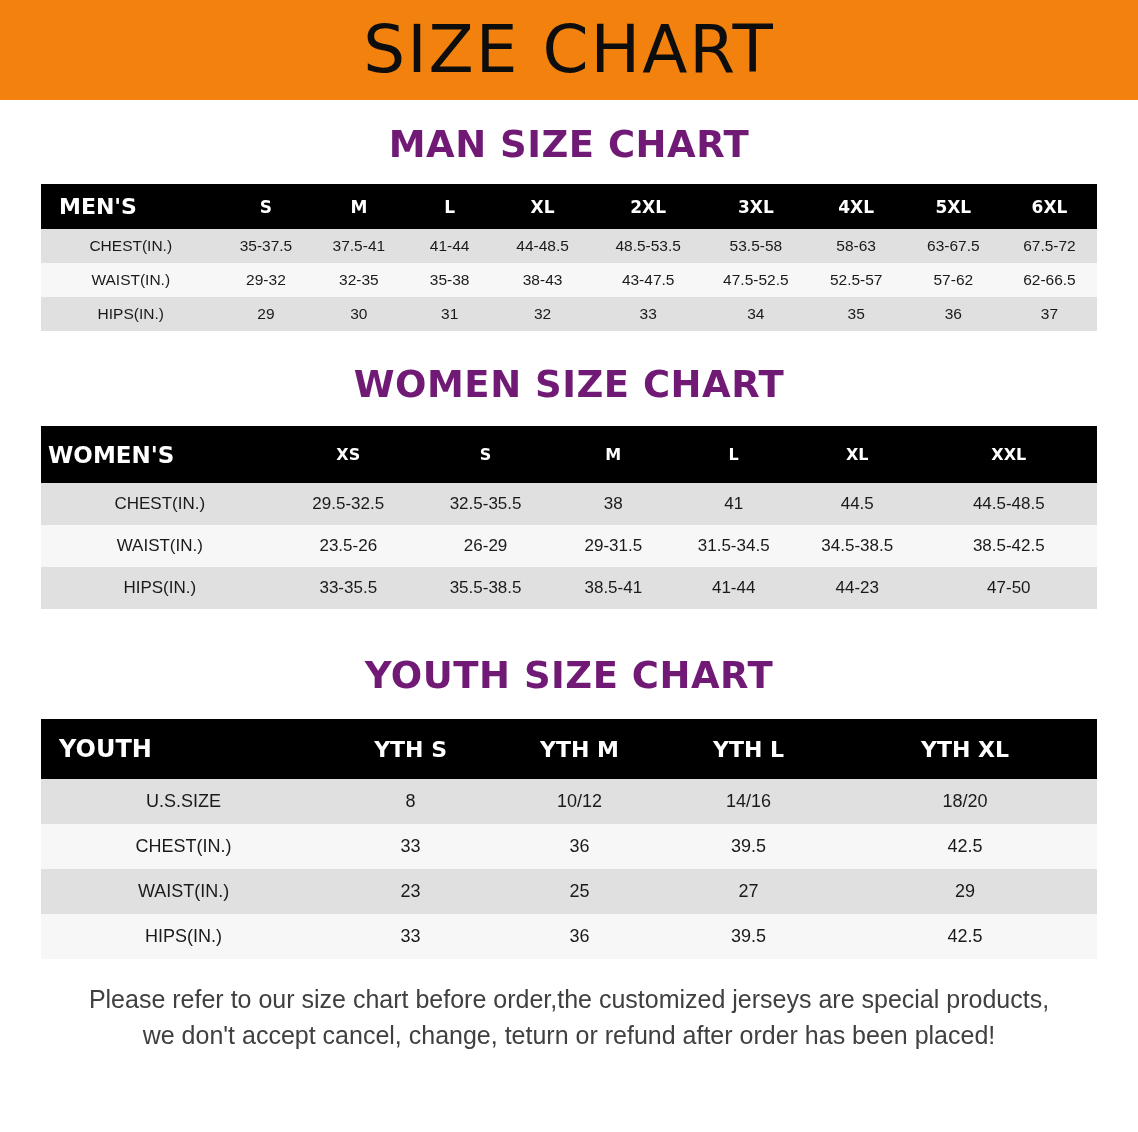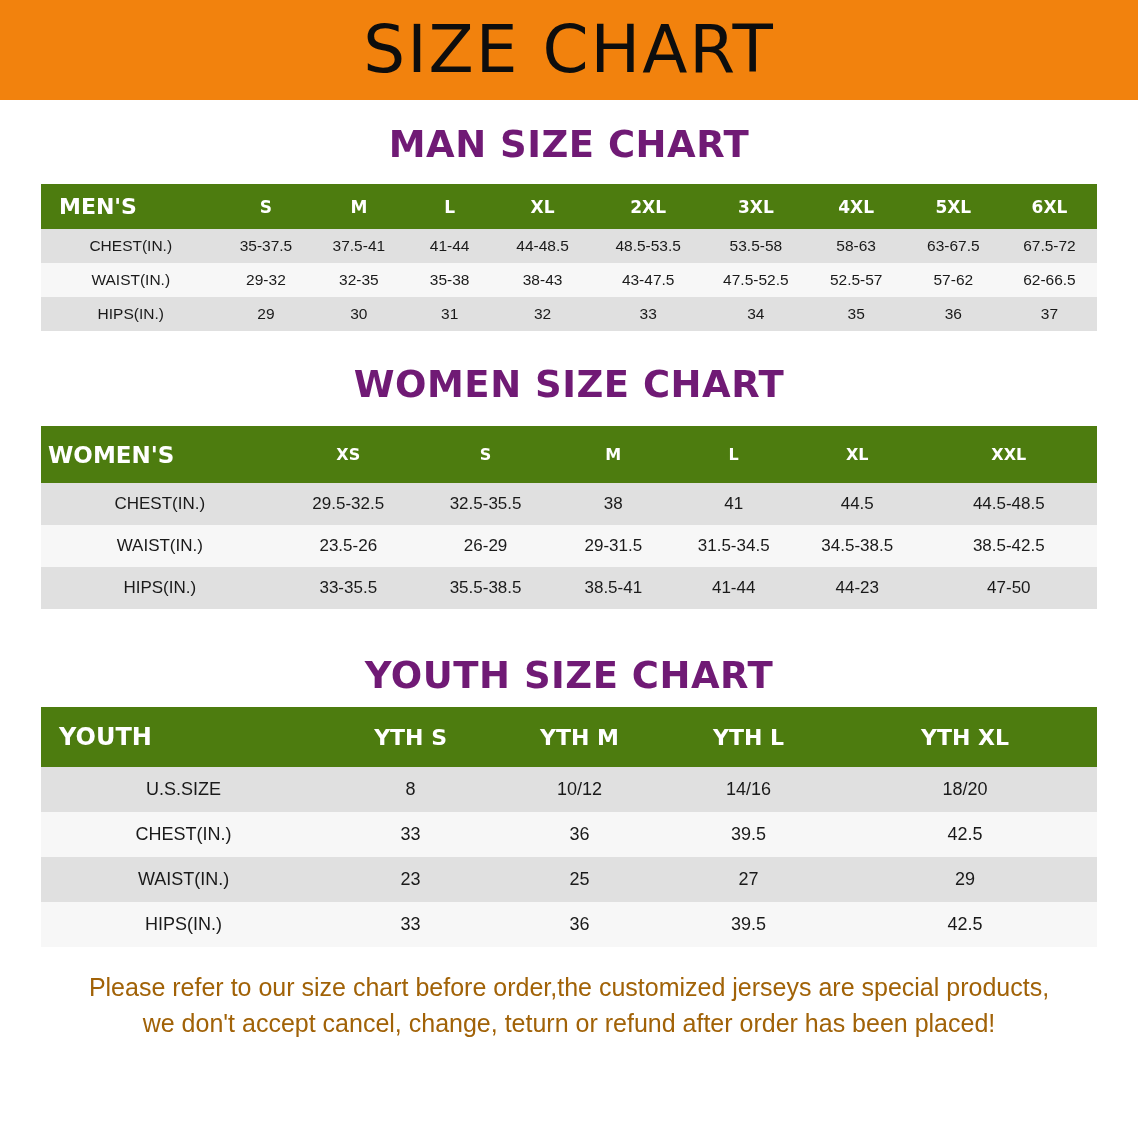--- a/index.html
+++ b/index.html
@@ -37,33 +37,33 @@
   
   .section-title {
     text-align: center;
     font-family: "DejaVu Sans", sans-serif;
     font-weight: bold;
     color: #701a75;
     letter-spacing: 0.5px;
   }
   #man-title   { font-size: 37px; margin-top: 23px; margin-bottom: 18px; }
   #women-title { font-size: 37px; margin-top: 32px; margin-bottom: 20px; }
-  #youth-title { font-size: 37px; margin-top: 45px; margin-bottom: 10px; }
+  #youth-title { font-size: 37px; margin-top: 45px; margin-bottom: 22px; }
 
   
   .table-wrap {
     margin: 0 41px;
   }
   table.size-table {
     width: 100%;
     border-collapse: collapse;
     table-layout: fixed;
   }
   table.size-table thead th {
-    background: #4d7c0f;
+    background: #000000;
     color: #ffffff;
     font-family: "DejaVu Sans", sans-serif;
     font-weight: bold;
     text-align: center;
   }
   table.size-table thead th.rowhead {
     text-align: left;
   }
   table.size-table tbody td {
     text-align: center;
@@ -91,21 +91,21 @@
 
   
   #youth-table thead th { font-size: 22px; height: 60px; padding: 8px 4px; }
   #youth-table thead th.rowhead { font-size: 24px; padding-left: 18px; }
   #youth-table tbody td { font-size: 18px; height: 45px; }
   #youth-table tbody td.rowhead { font-size: 18px; }
 
   
   .notice {
     margin: 22px 40px 0 40px;
-    color: #a16207;
+    color: #404040;
     font-family: "Liberation Sans", sans-serif;
     font-size: 25px;
     line-height: 1.45;
     text-align: center;
   }
   .notice .line { display: block; }
 </style>
 </head>
 <body>
 

